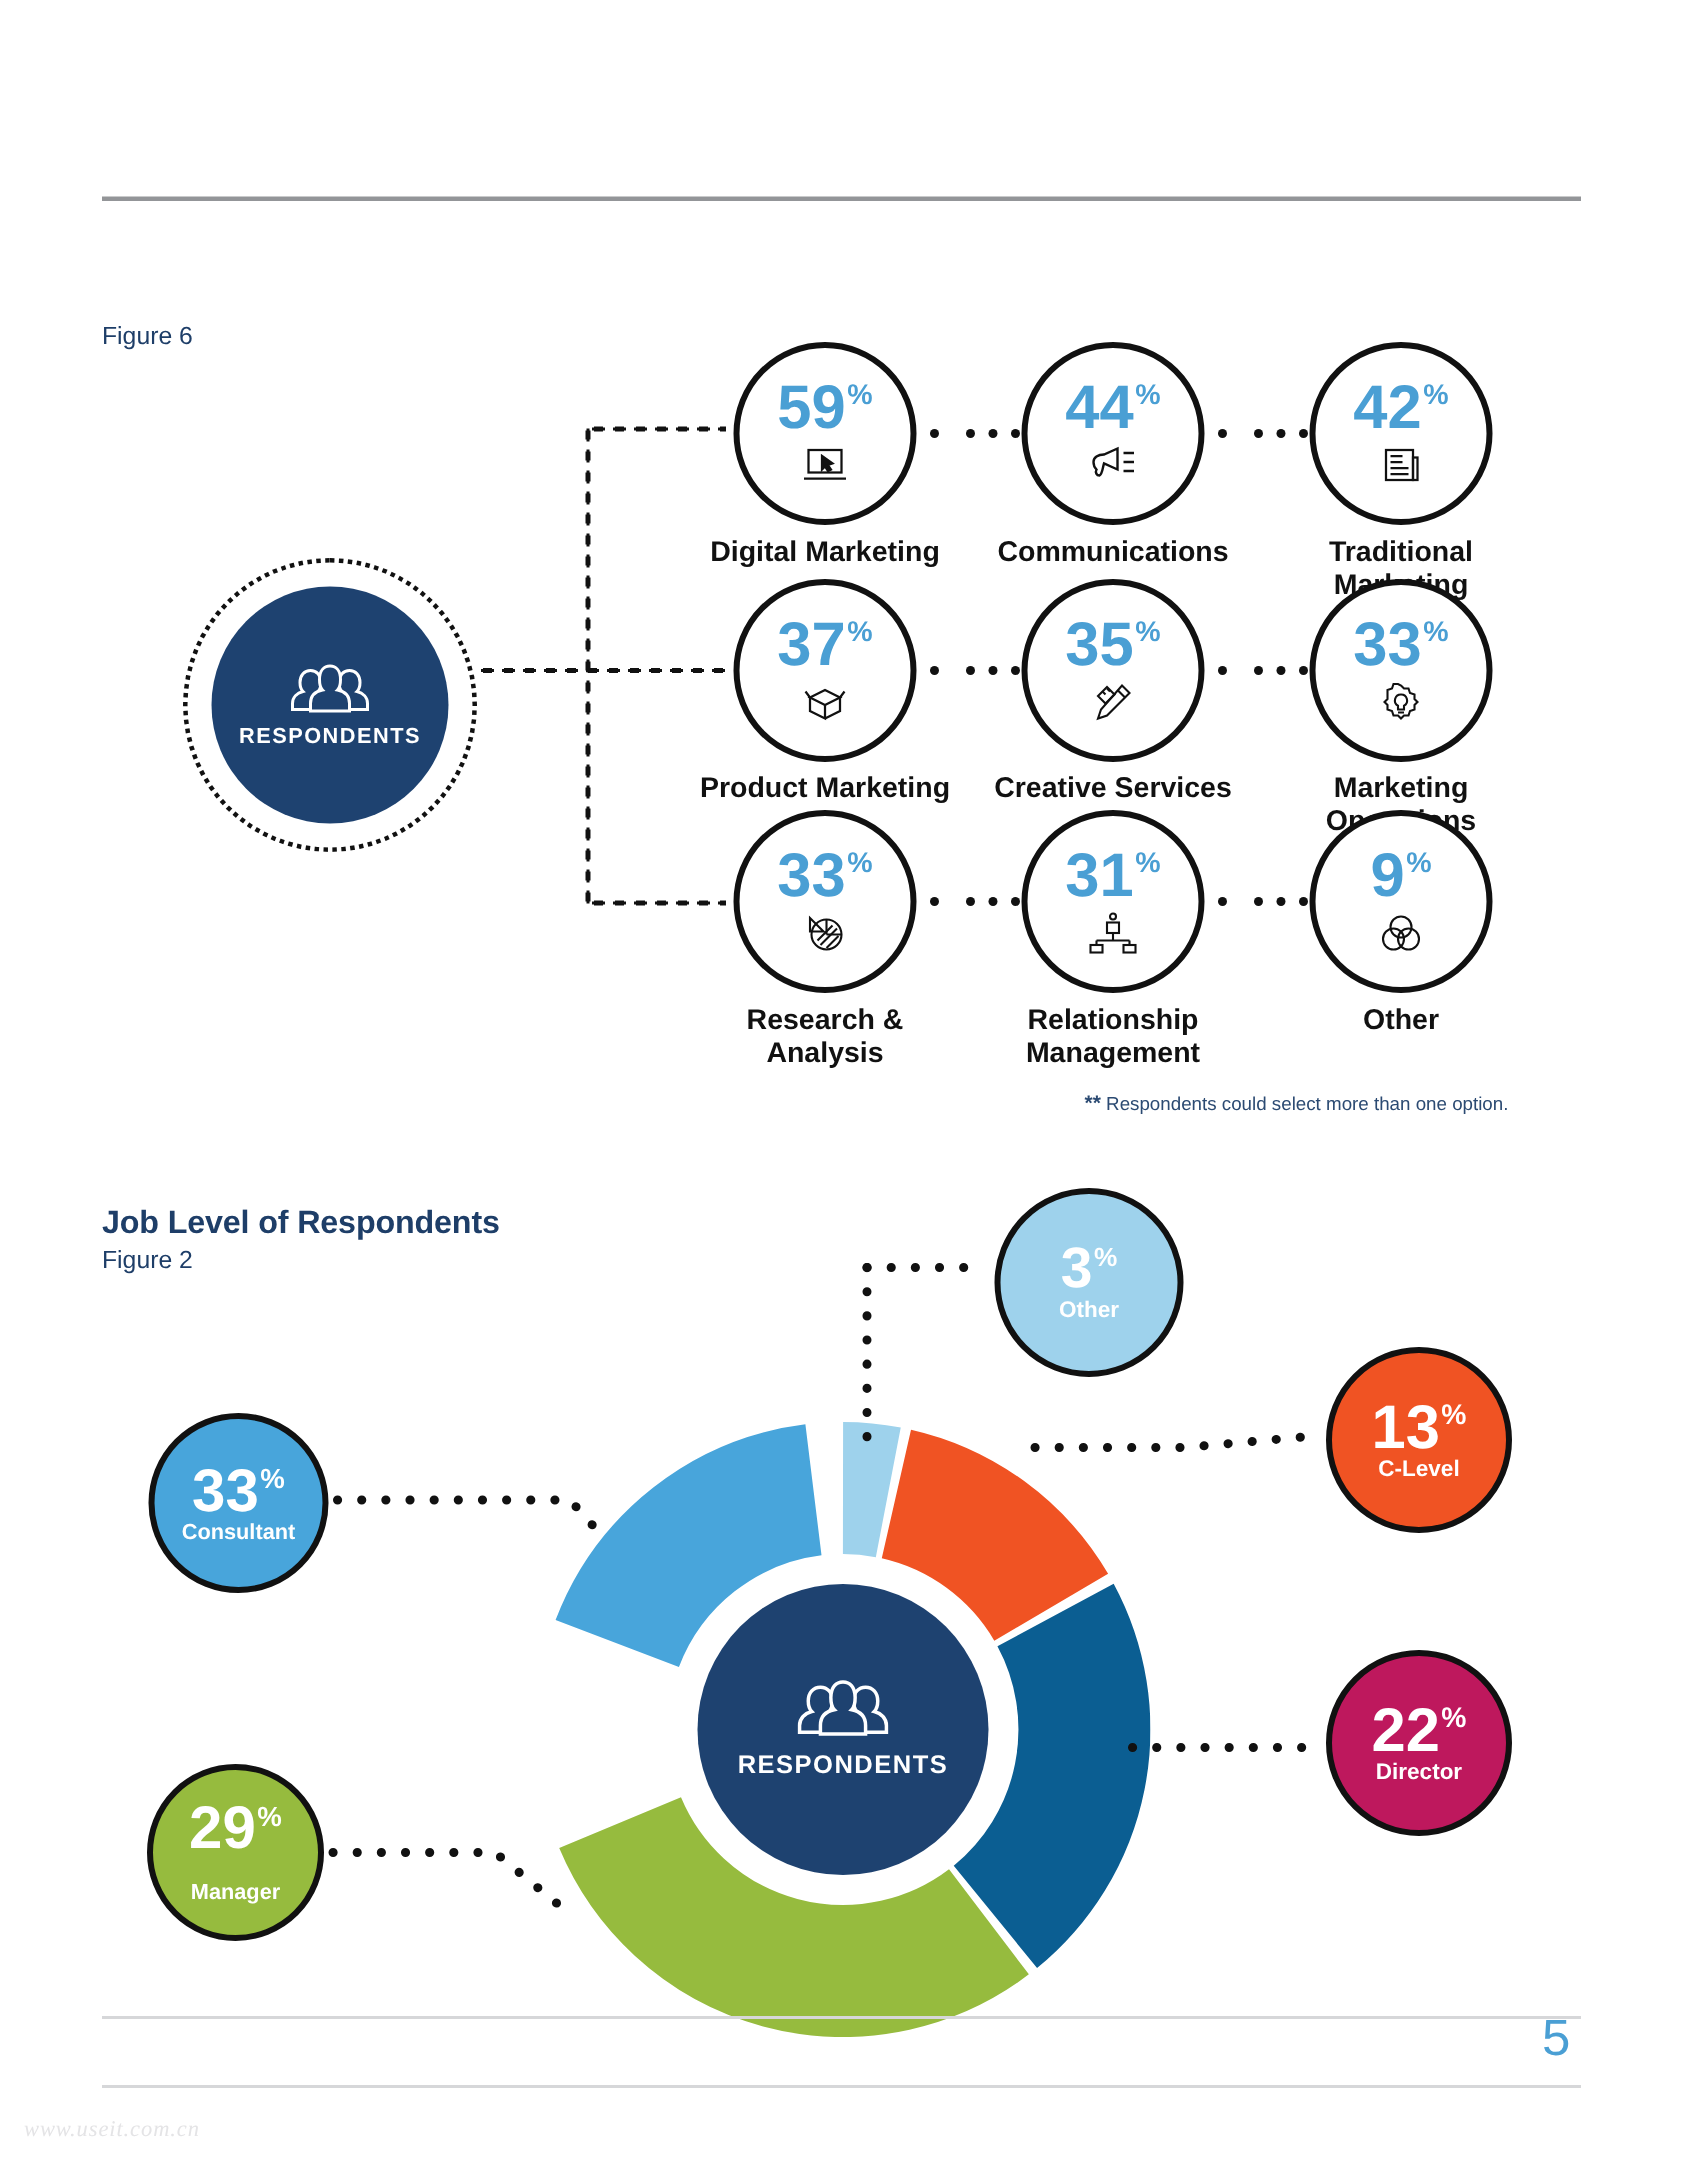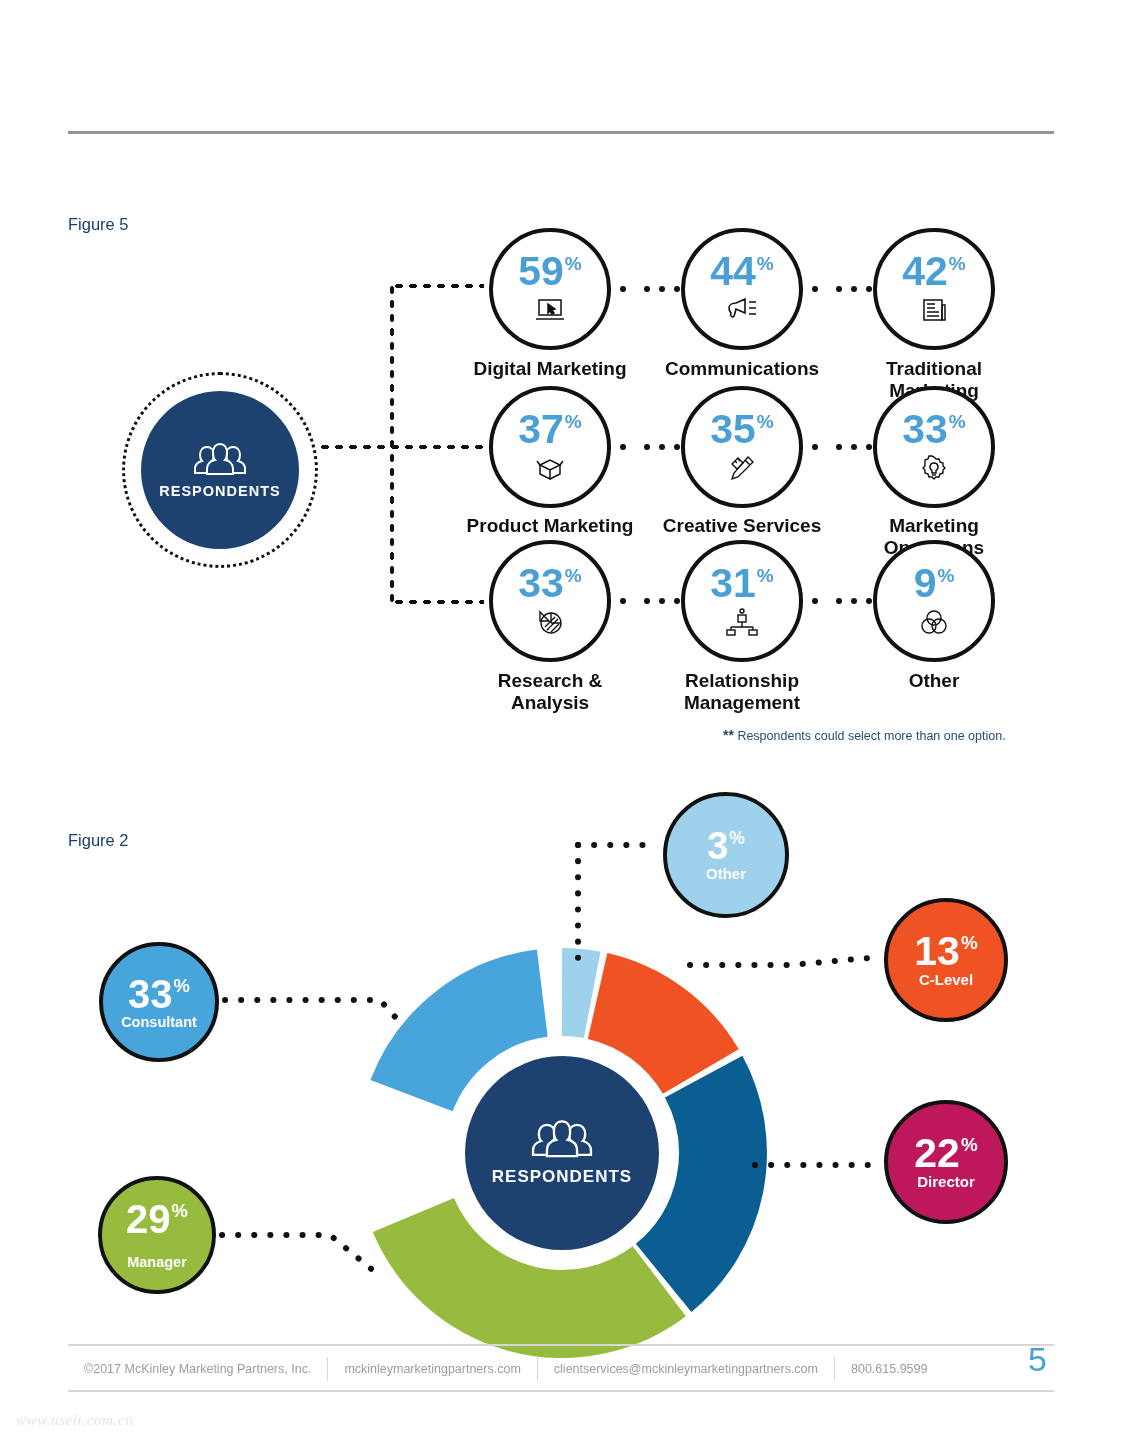--- a/index.html
+++ b/index.html
@@ -143,21 +143,21 @@
   }
   svg { display: block; }
 </style>
 </head>
 <body>
 
 <div class="page">
 
   <div class="header-rule"></div>
 
-  <div class="sec-sub" style="left:68px; top:215px;">Figure 5</div>
+  <div class="sec-sub" style="left:68px; top:215px;">Figure 6</div>
 
   <div class="resp-hub">
     <div class="resp-hub-inner">
       <span>
         <svg width="66" height="38" viewBox="0 0 66 38" fill="none" stroke="#ffffff" stroke-width="2">
           <path d="M13 13c0-5 3-8 7-8s7 3 7 8c0 3-1 5-2 6 4 1 7 4 7 8v4H8v-4c0-4 3-7 7-8-1-1-2-3-2-6z"></path>
           <path d="M39 13c0-5 3-8 7-8s7 3 7 8c0 3-1 5-2 6 4 1 7 4 7 8v4H34v-4c0-4 3-7 7-8-1-1-2-3-2-6z"></path>
           <path d="M26 11c0-6 3-9 7-9s7 3 7 9c0 3-1 6-2 7 5 1 8 4 8 9v5H20v-5c0-5 3-8 8-9-1-1-2-4-2-7z" fill="#1e4270"></path>
         </svg>
       </span>
@@ -347,20 +347,21 @@
       <i style="margin-left:9px"></i>
       <i></i>
       <i></i>
     </div>
 
   <div class="footnote" style="left:723px; top:727px;">
     <b>**</b>
     <span>Respondents could select more than one option.</span>
   </div>
 
+  <div class="sec-title" style="left:68px; top:803px;">Job Level of Respondents</div>
   <div class="sec-sub" style="left:68px; top:831px;">Figure 2</div>
 
   <div class="donut-wrap">
     <svg width="410" height="410" viewBox="0 0 410 410">
 
       <g transform="translate(205,205)" fill="none" stroke-width="88">
 
         <path d="M0,-161 A161,161 0 0,1 30.2,-158.1" stroke="#9ed2ec" stroke-width="88" transform="scale(1)"></path>
 
         <path d="M35.6,-157.0 A161,161 0 0,1 138.8,-81.5" stroke="#f05323"></path>
@@ -429,26 +430,17 @@
       <path d="M578 65 L578 188"></path>
       <path d="M578 65 L655 65"></path>
       <path d="M690 185 L790 185 L880 177"></path>
       <path d="M225 220 L380 220 L405 248"></path>
       <path d="M755 385 L880 385"></path>
       <path d="M222 455 L330 455 L375 492"></path>
     </g>
   </svg>
 
   <div class="footer-rule-top"></div>
-  <div class="footer-items">
-    <span>©2017 McKinley Marketing Partners, Inc.</span>
-    <div class="fdiv"></div>
-    <span>mckinleymarketingpartners.com</span>
-    <div class="fdiv"></div>
-    <span>clientservices@mckinleymarketingpartners.com</span>
-    <div class="fdiv"></div>
-    <span>800.615.9599</span>
-  </div>
   <div class="footer-rule-bot"></div>
   <div class="pagenum">5</div>
   <div class="watermark">www.useit.com.cn</div>
 
 </div>
 
 </body></html>

